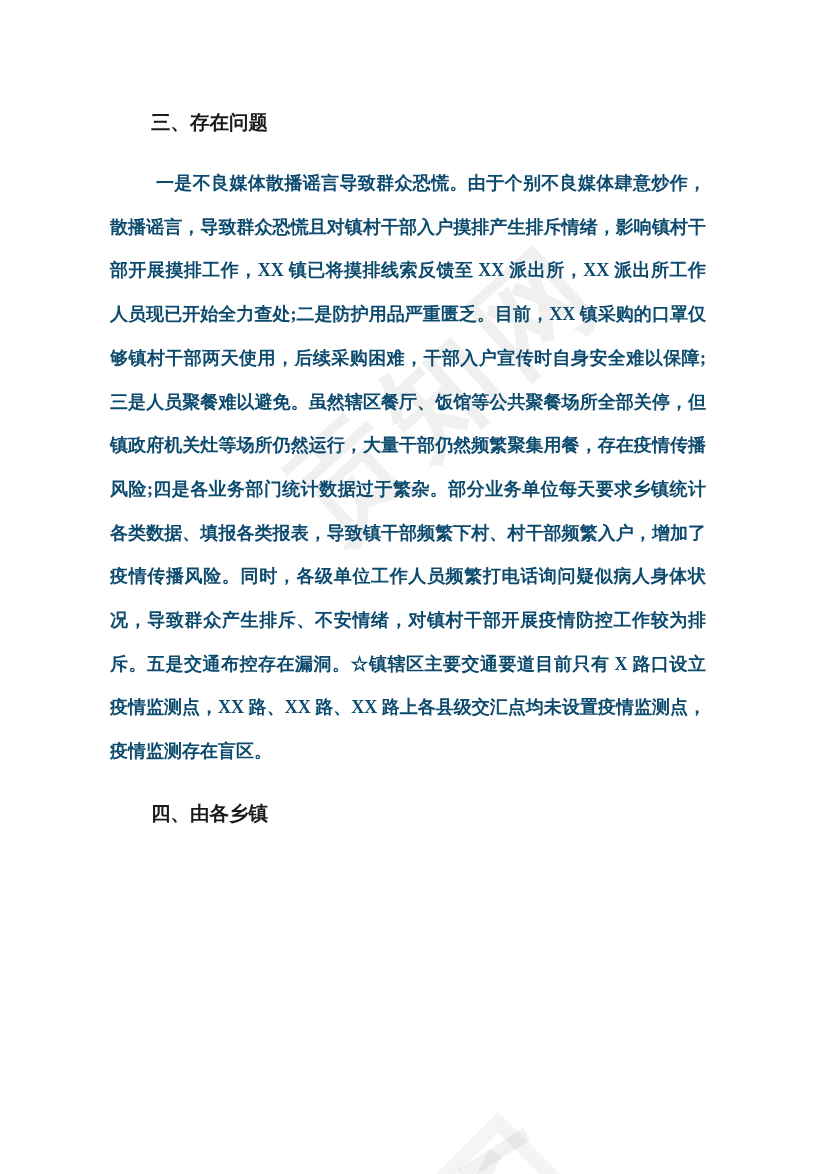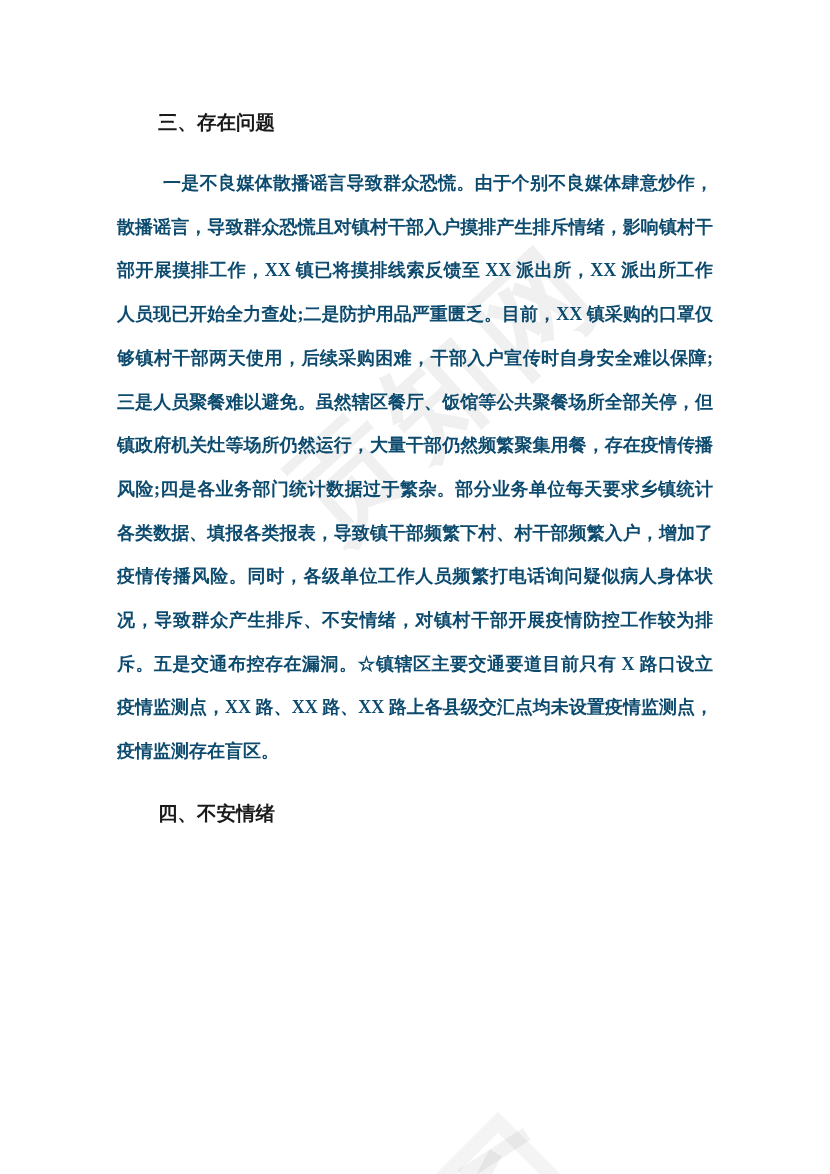--- a/index.html
+++ b/index.html
@@ -54,21 +54,21 @@
   }
   .logo-bar-2 {
     left: 478px;
     top: 1150px;
     width: 14px;
     height: 46px;
     transform: rotate(28deg);
   }
   .content {
     position: absolute;
-    left: 117px;
+    left: 110px;
     top: 100px;
     width: 596px;
     z-index: 1;
   }
   .doc-heading {
     margin: 0;
     padding-left: 41px;
     font-family: "Liberation Sans", "DejaVu Sans", sans-serif;
     font-weight: 700;
     font-size: 19.5px;
@@ -103,18 +103,18 @@
   <div class="logo-diamond"></div>
   <div class="logo-bar-1"></div>
   <div class="logo-bar-2"></div>
 
   <div class="content">
 
     <h2 class="doc-heading">三、存在问题</h2>
 
     <p class="doc-para">一是不良媒体散播谣言导致群众恐慌。由于个别不良媒体肆意炒作，散播谣言，导致群众恐慌且对镇村干部入户摸排产生排斥情绪，影响镇村干部开展摸排工作，XX 镇已将摸排线索反馈至 XX 派出所，XX 派出所工作人员现已开始全力查处;二是防护用品严重匮乏。目前，XX 镇采购的口罩仅够镇村干部两天使用，后续采购困难，干部入户宣传时自身安全难以保障;三是人员聚餐难以避免。虽然辖区餐厅、饭馆等公共聚餐场所全部关停，但镇政府机关灶等场所仍然运行，大量干部仍然频繁聚集用餐，存在疫情传播风险;四是各业务部门统计数据过于繁杂。部分业务单位每天要求乡镇统计各类数据、填报各类报表，导致镇干部频繁下村、村干部频繁入户，增加了疫情传播风险。同时，各级单位工作人员频繁打电话询问疑似病人身体状况，导致群众产生排斥、不安情绪，对镇村干部开展疫情防控工作较为排斥。五是交通布控存在漏洞。☆镇辖区主要交通要道目前只有 X 路口设立疫情监测点，XX 路、XX 路、XX 路上各县级交汇点均未设置疫情监测点，疫情监测存在盲区。</p>
 
-    <h2 class="doc-heading second">四、不安情绪</h2>
+    <h2 class="doc-heading second">四、由各乡镇</h2>
 
 
   </div>
 
 </div>
 
 </body></html>

